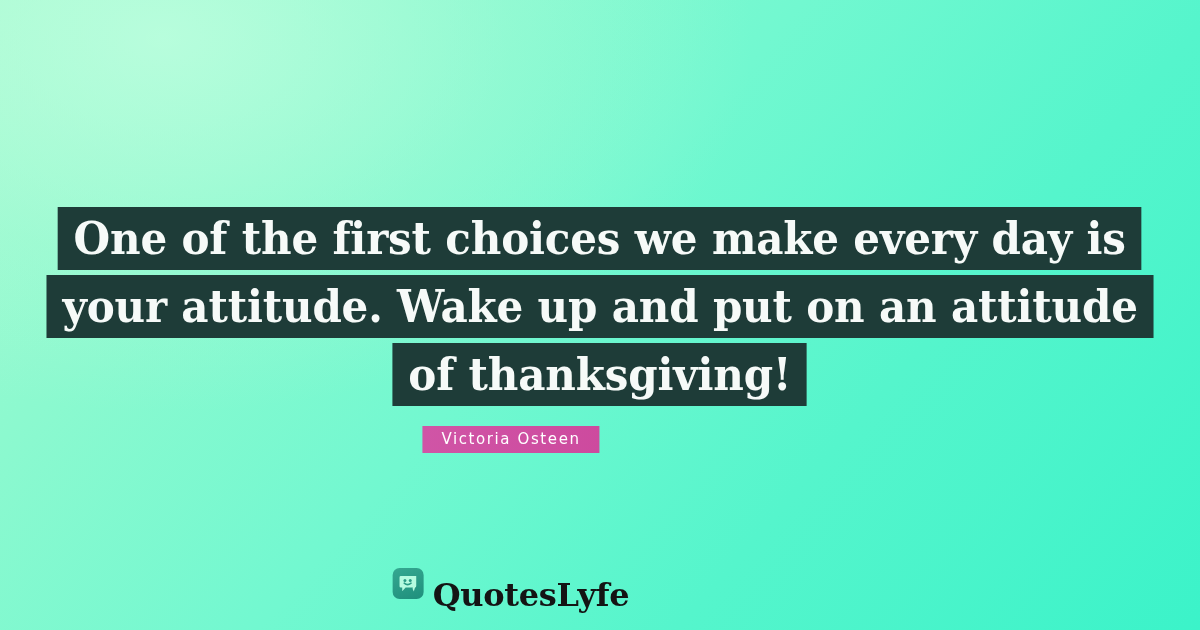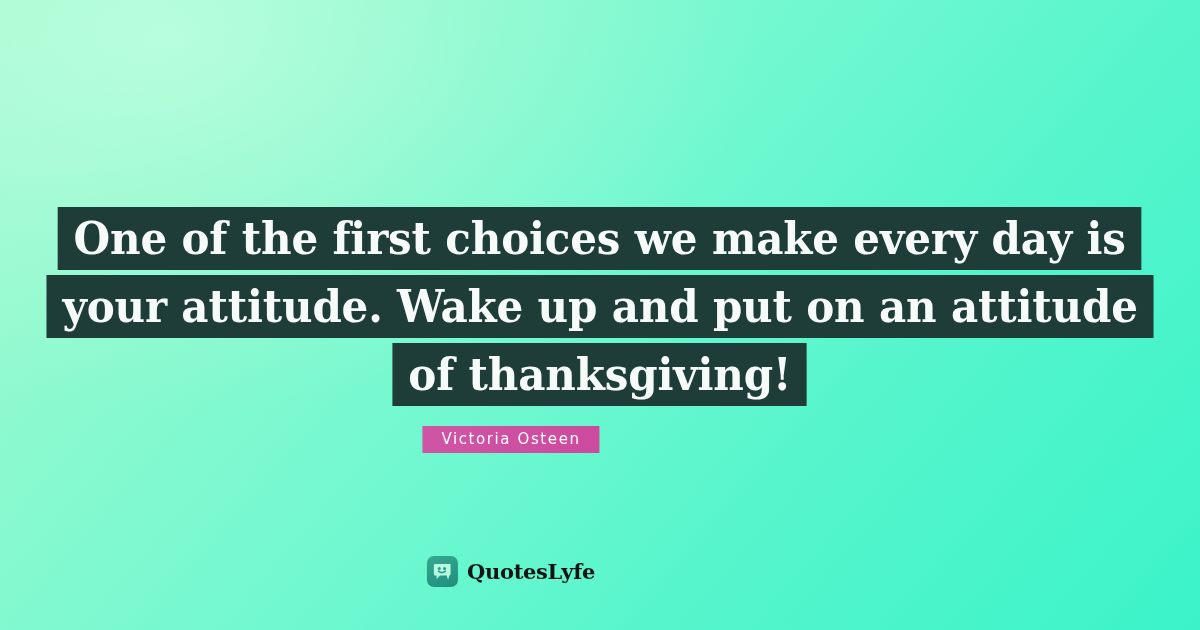--- a/index.html
+++ b/index.html
@@ -112,24 +112,25 @@
     align-items: center;
     justify-content: center;
     flex: 0 0 auto;
   }
 
   .logo-mark svg { display: block; }
 
   .logo-word {
     font-family: "DejaVu Serif", "Liberation Serif", serif;
     font-weight: 700;
-    font-size: 21px;
+    font-size: 32px;
     line-height: 31px;
     color: #141414;
     letter-spacing: -0.3px;
+    margin-top: 24px;
   }
 </style>
 </head>
 <body>
 
 <div class="poster">
 
   <div class="bg-glow"></div>
 
   <div class="quote-block">

